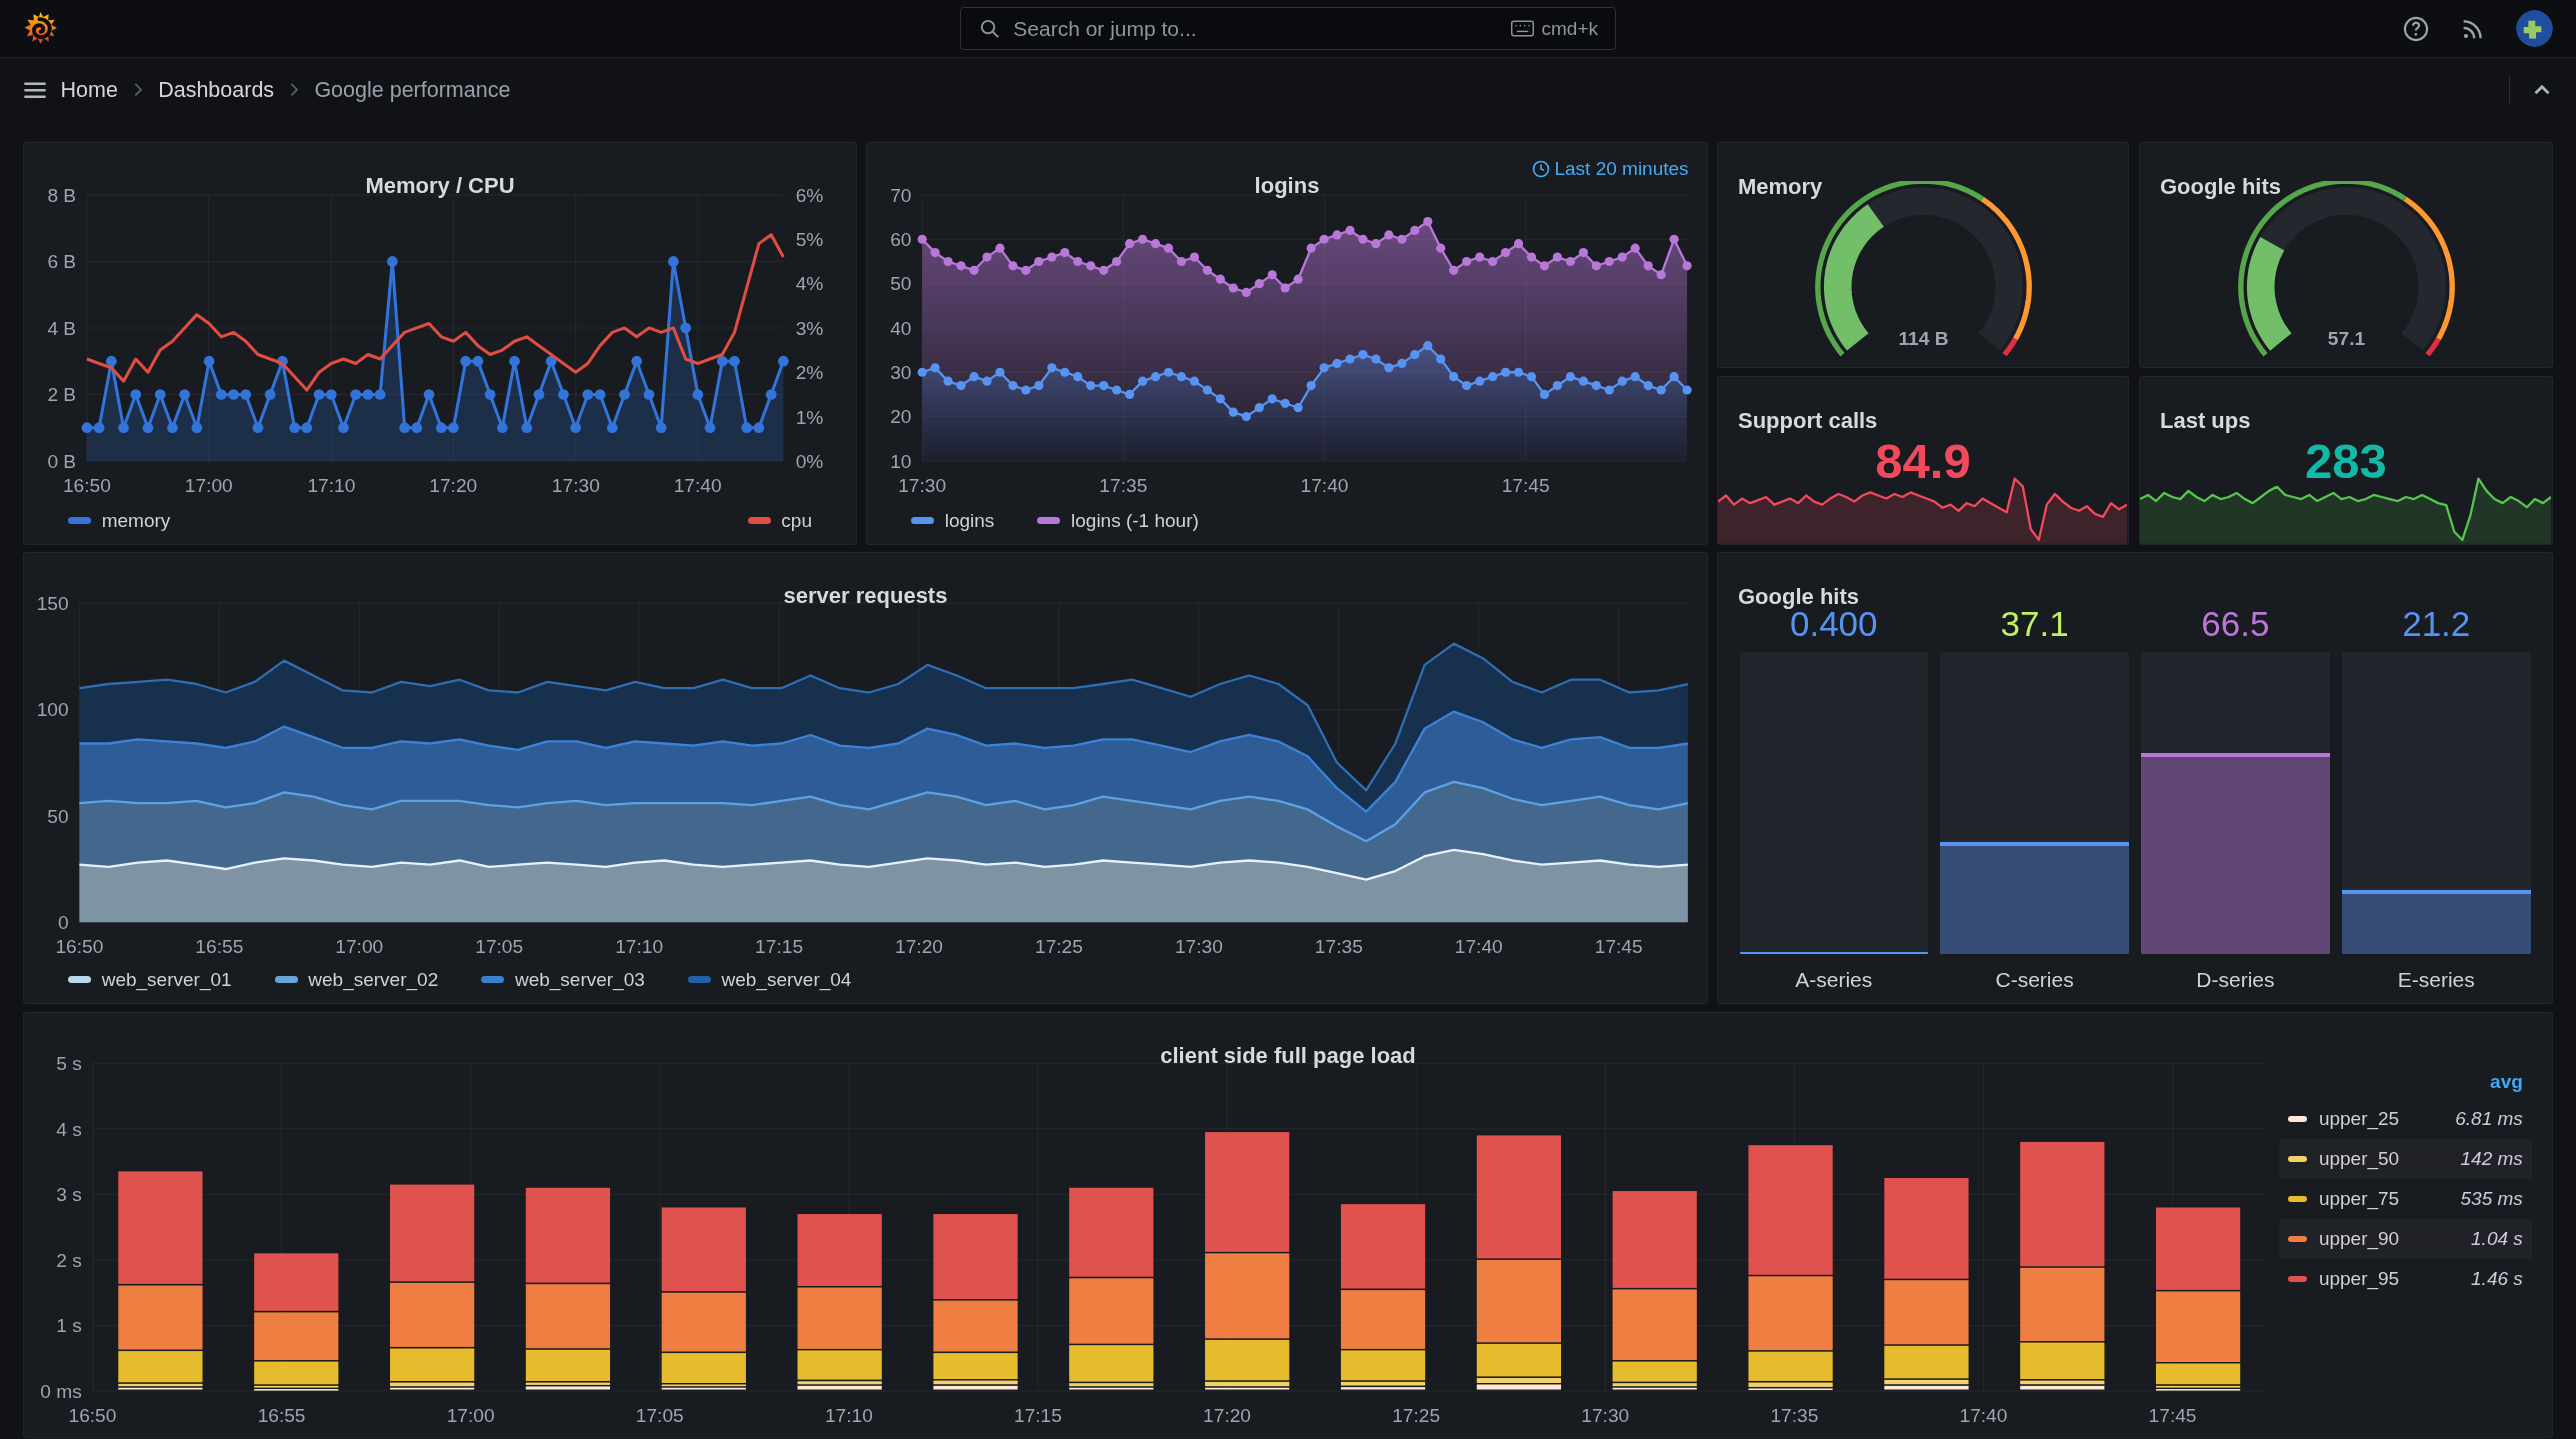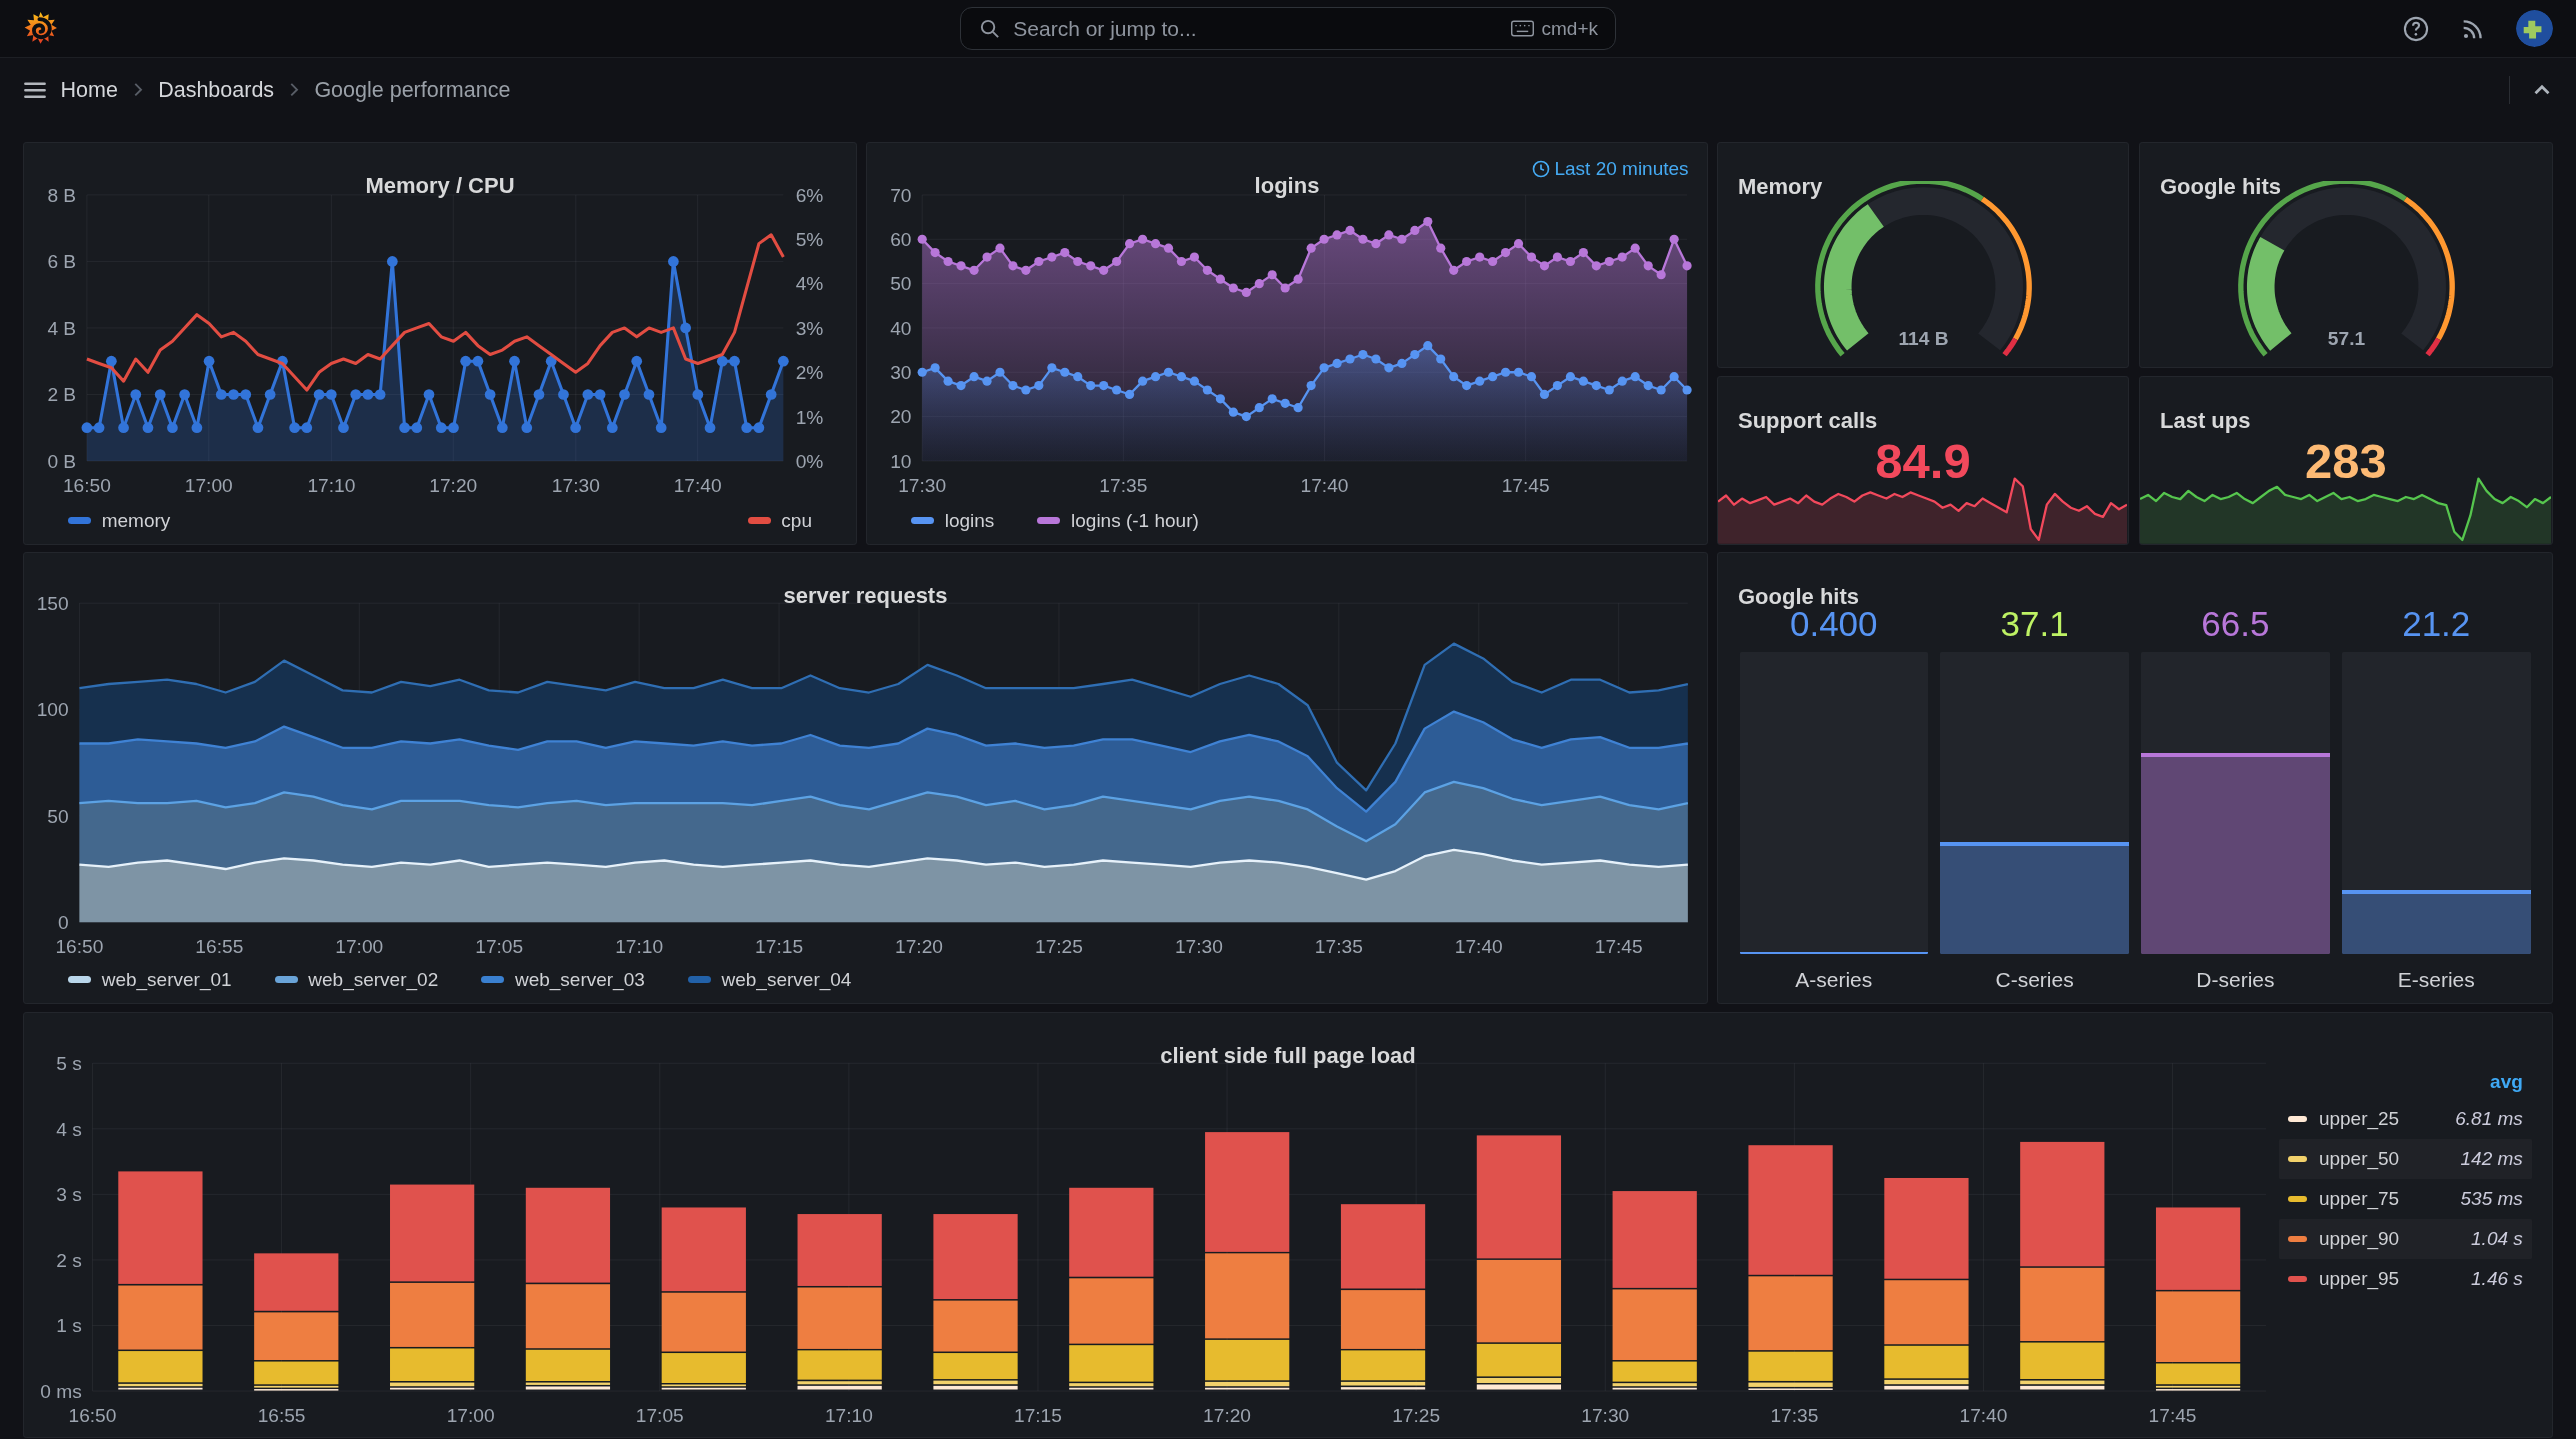--- a/index.html
+++ b/index.html
@@ -1,21 +1,21 @@
 <!DOCTYPE html>
 <html style="font-size:12.3px"><head>
 <meta charset="utf-8">
 <style>
   html,body{margin:0;padding:0;background:#111217;width:2576px;height:1440px;overflow:hidden;
     font-family:"Liberation Sans",sans-serif;color:#ccccdc;-webkit-font-smoothing:antialiased;}
   .navbar{height:58px;background:#0d0e12;border-bottom:0.8px solid #1d1f24;display:flex;align-items:center;
     padding:0 23px;position:relative;box-sizing:border-box;}
   .logo{width:35px;height:35px;display:flex;align-items:center;}
   .searchbox{position:absolute;left:50%;transform:translateX(-50%);width:656px;height:43px;background:#0a0b0e;
-    border:0.8px solid #2e3238;border-radius:12px;display:flex;align-items:center;gap:12.3px;padding:0 17px;
+    border:0.8px solid #2e3238;border-radius:4px;display:flex;align-items:center;gap:12.3px;padding:0 17px;
     color:#8e949e;font-size:21px;box-sizing:border-box;cursor:text;}
   .searchbox .grow{flex:1;}
   .shortcut{display:flex;align-items:center;gap:7.7px;color:#8e949e;font-size:19px;}
   .nav-right{margin-left:auto;display:flex;align-items:center;gap:29px;}
   .navicon{color:#9da5b0;display:flex;align-items:center;cursor:pointer;}
   .avatar{width:37px;height:37px;border-radius:50%;overflow:hidden;cursor:pointer;}
   .crumbrow{height:64px;display:flex;align-items:center;padding:0 21.5px;gap:13px;font-size:21.5px;box-sizing:border-box;}
   .crumb{display:flex;align-items:center;gap:14px;}
   .crumb .link{color:#d5d7db;cursor:pointer;}
   .crumb .current{color:#9aa0a8;}
@@ -469,21 +469,21 @@
     <h2 class="ptitle left">Support calls</h2>
     <div class="stat-value" style="color:#f2495c">84.9</div>
     <div class="sparkwrap" id="sp-support"><svg width="409" height="71" viewBox="0 0 534 92">
           <path d="M0.0 37.0L10.5 29.0L20.9 41.0L31.4 33.0L41.9 39.0L52.4 35.0L62.8 31.0L73.3 41.0L83.8 37.0L94.2 33.0L104.7 39.0L115.2 29.0L125.6 37.0L136.1 41.0L146.6 33.0L157.1 27.0L167.5 31.0L178.0 37.0L188.5 29.0L198.9 25.0L209.4 29.0L219.9 33.0L230.4 27.0L240.8 31.0L251.3 25.0L261.8 29.0L272.2 33.0L282.7 37.0L293.2 45.0L303.6 41.0L314.1 49.0L324.6 39.0L335.1 43.0L345.5 33.0L356.0 39.0L366.5 45.0L376.9 51.0L387.4 7.0L397.9 17.0L408.4 73.0L418.8 87.0L429.3 41.0L439.8 27.0L450.2 37.0L460.7 45.0L471.2 49.0L481.6 43.0L492.1 53.0L502.6 57.0L513.1 39.0L523.5 47.0L534.0 41.0L534.0 92L0.0 92Z" fill="rgba(242,73,92,0.18)"></path>
           <path d="M0.0 37.0L10.5 29.0L20.9 41.0L31.4 33.0L41.9 39.0L52.4 35.0L62.8 31.0L73.3 41.0L83.8 37.0L94.2 33.0L104.7 39.0L115.2 29.0L125.6 37.0L136.1 41.0L146.6 33.0L157.1 27.0L167.5 31.0L178.0 37.0L188.5 29.0L198.9 25.0L209.4 29.0L219.9 33.0L230.4 27.0L240.8 31.0L251.3 25.0L261.8 29.0L272.2 33.0L282.7 37.0L293.2 45.0L303.6 41.0L314.1 49.0L324.6 39.0L335.1 43.0L345.5 33.0L356.0 39.0L366.5 45.0L376.9 51.0L387.4 7.0L397.9 17.0L408.4 73.0L418.8 87.0L429.3 41.0L439.8 27.0L450.2 37.0L460.7 45.0L471.2 49.0L481.6 43.0L492.1 53.0L502.6 57.0L513.1 39.0L523.5 47.0L534.0 41.0" fill="none" stroke="#f2495c" stroke-width="3" stroke-linejoin="round"></path>
         </svg></div>
   </section>
 
   <section class="panel" style="left:2139px;top:234px;width:414px;height:169px">
     <h2 class="ptitle left">Last ups</h2>
-    <div class="stat-value" style="color:#fdba74">283</div>
+    <div class="stat-value" style="color:#14b8a6">283</div>
     <div class="sparkwrap" id="sp-signups"><svg width="411" height="71" viewBox="0 0 536 92">
           <path d="M0.0 33.7L10.5 28.3L21.0 36.3L31.5 25.7L42.0 31.0L52.5 33.7L63.1 23.0L73.6 31.0L84.1 36.3L94.6 28.3L105.1 33.7L115.6 31.0L126.1 25.7L136.6 33.7L147.1 39.0L157.6 31.0L168.2 23.0L178.7 17.7L189.2 28.3L199.7 31.0L210.2 33.7L220.7 28.3L231.2 36.3L241.7 31.0L252.2 25.7L262.7 33.7L273.3 31.0L283.8 36.3L294.3 33.7L304.8 28.3L315.3 31.0L325.8 33.7L336.3 36.3L346.8 31.0L357.3 33.7L367.8 28.3L378.4 33.7L388.9 39.0L399.4 41.7L409.9 76.3L420.4 87.0L430.9 55.0L441.4 7.0L451.9 23.0L462.4 33.7L472.9 39.0L483.5 31.0L494.0 36.3L504.5 44.3L515.0 33.7L525.5 39.0L536.0 31.0L536.0 92L0.0 92Z" fill="rgba(86,198,78,0.16)"></path>
           <path d="M0.0 33.7L10.5 28.3L21.0 36.3L31.5 25.7L42.0 31.0L52.5 33.7L63.1 23.0L73.6 31.0L84.1 36.3L94.6 28.3L105.1 33.7L115.6 31.0L126.1 25.7L136.6 33.7L147.1 39.0L157.6 31.0L168.2 23.0L178.7 17.7L189.2 28.3L199.7 31.0L210.2 33.7L220.7 28.3L231.2 36.3L241.7 31.0L252.2 25.7L262.7 33.7L273.3 31.0L283.8 36.3L294.3 33.7L304.8 28.3L315.3 31.0L325.8 33.7L336.3 36.3L346.8 31.0L357.3 33.7L367.8 28.3L378.4 33.7L388.9 39.0L399.4 41.7L409.9 76.3L420.4 87.0L430.9 55.0L441.4 7.0L451.9 23.0L462.4 33.7L472.9 39.0L483.5 31.0L494.0 36.3L504.5 44.3L515.0 33.7L525.5 39.0L536.0 31.0" fill="none" stroke="#56c64e" stroke-width="3" stroke-linejoin="round"></path>
         </svg></div>
   </section>
 
   <section class="panel" style="left:23px;top:410px;width:1685px;height:452px">
     <h2 class="ptitle center">server requests</h2>
     <div class="chart" id="c-server" style="top:41px;height:368px"><svg width="1684" height="368" viewBox="0 0 2196 480">
           <line x1="72" y1="428" x2="2170" y2="428" stroke="rgba(204,204,220,0.10)" stroke-width="1"></line>

